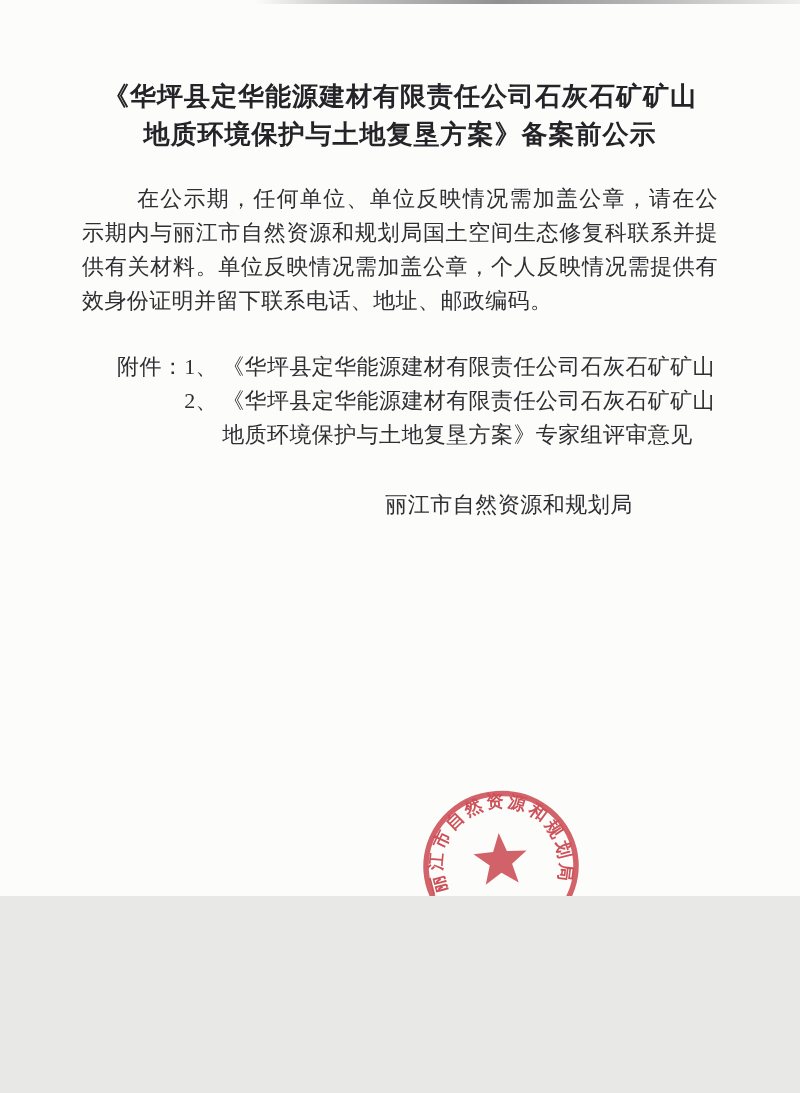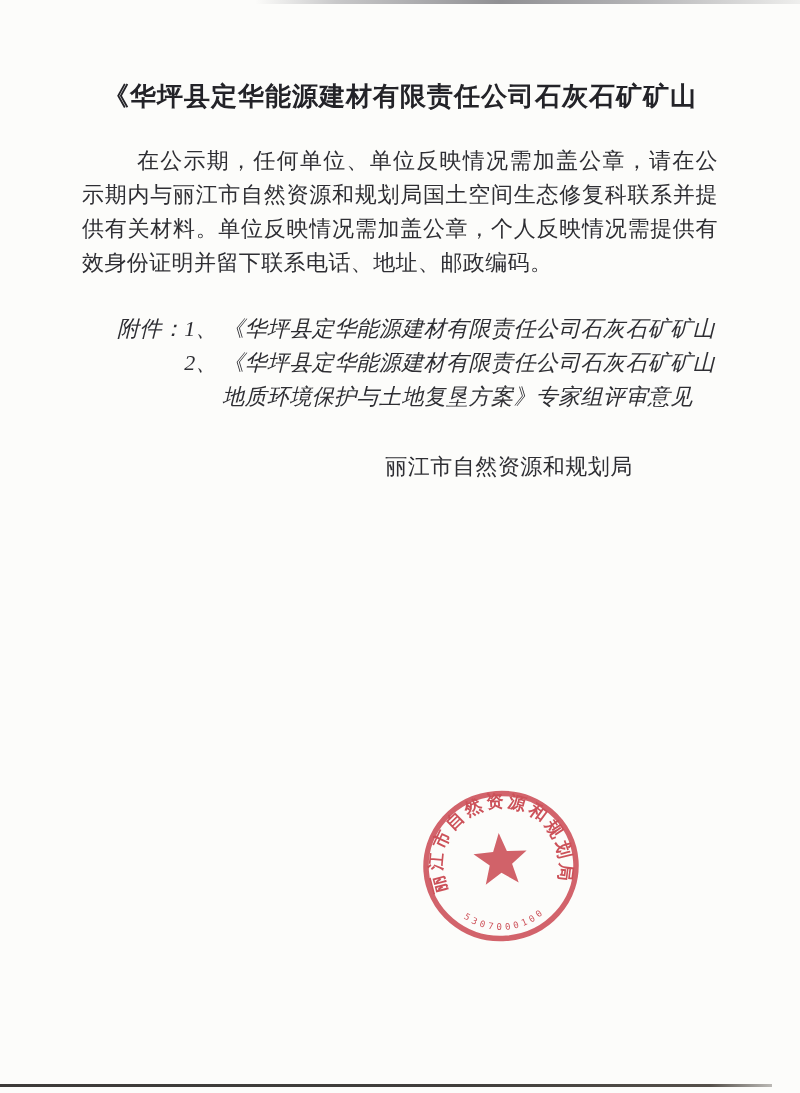--- a/index.html
+++ b/index.html
@@ -1,18 +1,18 @@
 <!DOCTYPE html>
 <html><head>
 <meta charset="utf-8">
 <style>
   html,body { margin:0; padding:0; background:#e8e8e6; }
   .page {
     position:relative;
-    width:800px; height:1093px;
+    width:800px; height:896px;
     margin:0 auto;
     background:#fcfcfa;
     overflow:hidden;
     font-family:"Liberation Serif","DejaVu Serif",serif;
     color:#2e2e33;
   }
   
   .smudge-top {
     position:absolute; top:0; left:255px; width:545px; height:4px;
     background:linear-gradient(90deg,
@@ -37,21 +37,21 @@
     width:636px; margin:28px auto 0;
     font-size:22px; line-height:34px;
     letter-spacing:0.4px;
     text-align:justify;
   }
   .body-text p { margin:0; text-indent:55px; }
   
   .attach {
     margin:32px 12px 0 117px;
     font-size:22px; line-height:34px; letter-spacing:0.4px;
-    display:flex; align-items:flex-start;font-style:italic;
+    display:flex; align-items:flex-start;
   }
   .attach-label { flex:none; }
   .attach-list { flex:none; }
   .attach-item { display:flex; align-items:flex-start; }
   .attach-no { flex:none; width:38px; }
   .attach-lines span { display:block; }
   
   .sig {
     width:250px;
     margin:37px 166px 0 auto;
@@ -85,20 +85,21 @@
 </style>
 </head>
 <body>
 
 <div class="page">
 
   <div class="smudge-top"></div>
 
   <h1 class="title">
     <span>《华坪县定华能源建材有限责任公司石灰石矿矿山</span>
+    <span>地质环境保护与土地复垦方案》备案前公示</span>
   </h1>
 
   <div class="body-text">
     <p>在公示期，任何单位、单位反映情况需加盖公章，请在公示期内与丽江市自然资源和规划局国土空间生态修复科联系并提供有关材料。单位反映情况需加盖公章，个人反映情况需提供有效身份证明并留下联系电话、地址、邮政编码。</p>
   </div>
 
   <div class="attach">
     <span class="attach-label">附件：</span>
     <div class="attach-list">
       <div class="attach-item">

